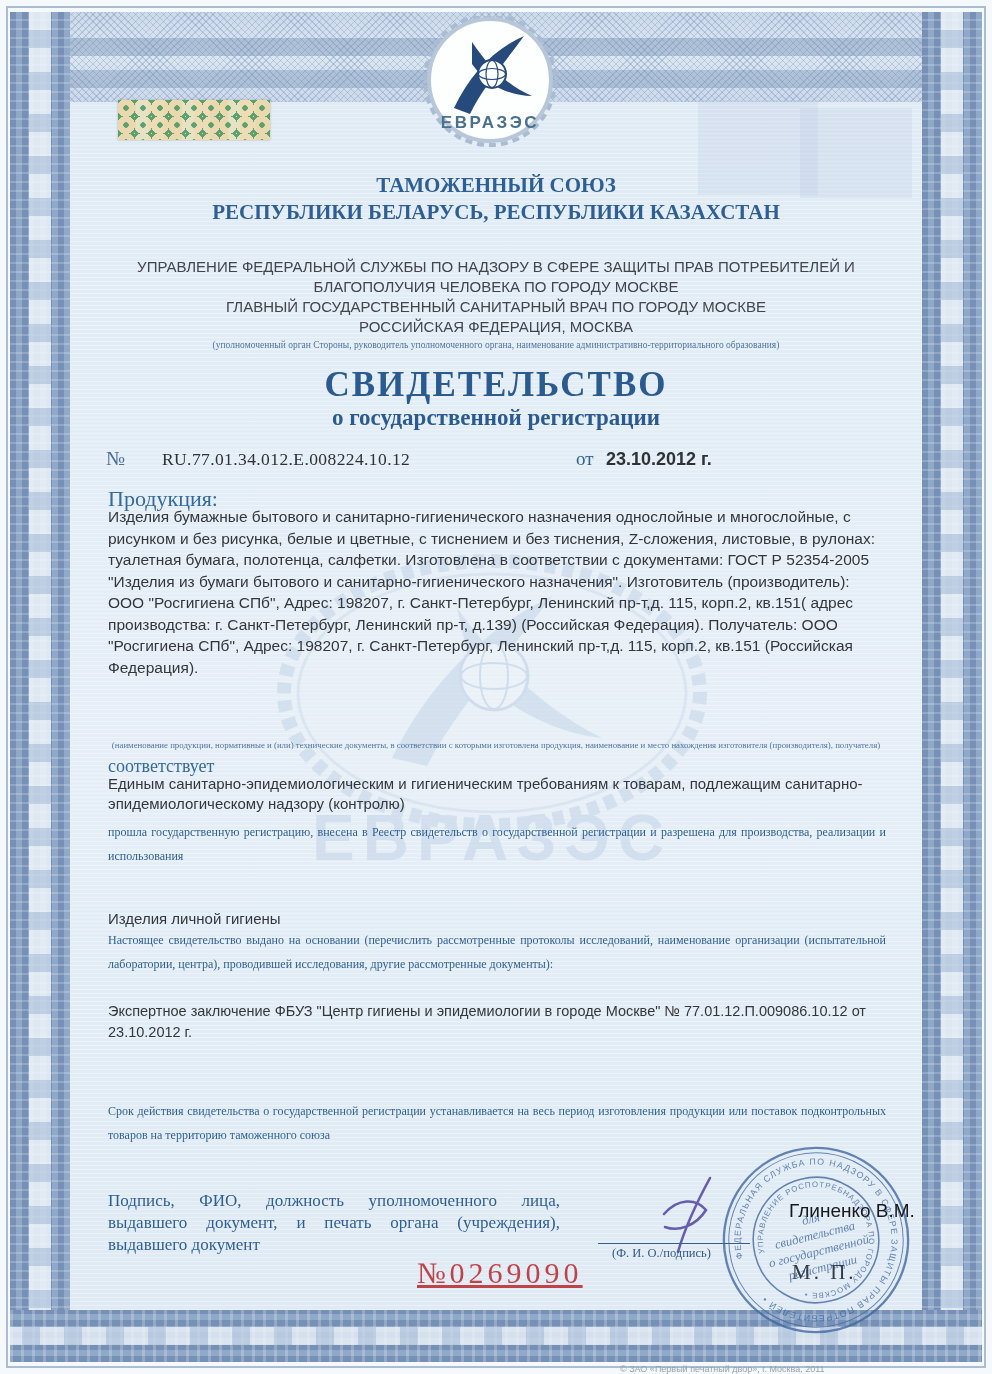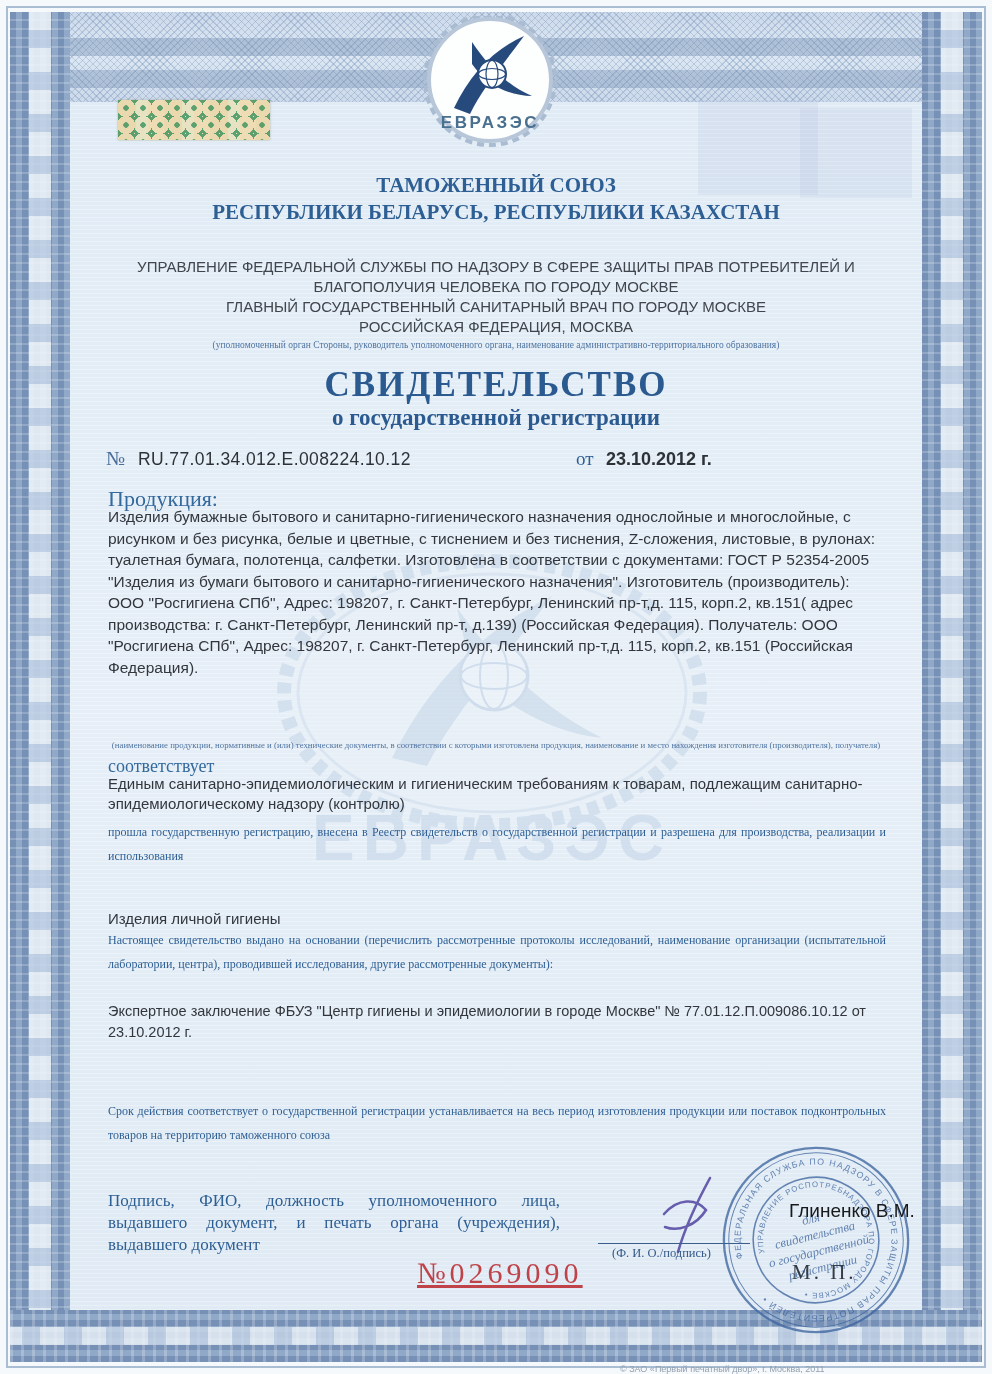--- a/index.html
+++ b/index.html
@@ -36,21 +36,21 @@
   
   .abs{position:absolute;}
   .center{text-align:center;}
   .union{font-weight:bold;font-size:21px;line-height:27px;color:#2e5f94;}
   .authority{font-size:15px;line-height:19.5px;color:#41454c;font-family:"Liberation Sans",sans-serif;}
   .tinynote{font-size:9.5px;color:#4f74a2;}
   .doc-title{font-weight:bold;font-size:35px;letter-spacing:2px;color:#2b5a90;}
   .doc-subtitle{font-weight:bold;font-size:23px;color:#2b5a90;}
   .numrow{font-size:18px;}
   .no-sign{color:#4a6d99;font-size:20px;}
-  .reg-number{color:#2d3237;font-family:Liberation Sans, sans-serif;font-size:17.5px;letter-spacing:.4px;}
+  .reg-number{color:#2d3237;font-family:Liberation Serif, serif;font-size:17.5px;letter-spacing:.4px;margin-left:24px;}
   .ot{color:#2e5f94;font-size:19px;}
   .date{color:#2d3237;font-family:"Liberation Sans",sans-serif;font-weight:bold;font-size:18px;}
   .label-blue{font-size:22px;color:#33699d;}
   .body-sans{font-size:15.5px;line-height:21.5px;color:#33373d;font-family:"Liberation Sans",sans-serif;}
   .para-blue{font-size:12px;line-height:24px;color:#2e5f94;text-align:justify;}
   .sign-block{font-size:17px;line-height:22px;color:#2e5f94;text-align:justify;}
   .serial{color:#c0434a;font-size:30px;letter-spacing:4px;font-family:"Liberation Serif",serif;text-decoration:underline;}
   .signer{color:#17191c;font-family:"Liberation Sans",sans-serif;font-size:19px;}
   .seal-mark{color:#343c47;font-size:21px;letter-spacing:3px;}
   .sig-line{border-top:1.5px solid #3d5f8d;}
@@ -124,21 +124,21 @@
 
   <div class="abs label-blue" style="left:108px;top:756px;font-size:18px;">соответствует</div>
   <div class="abs body-sans" style="left:108px;top:774px;width:778px;font-size:15px;line-height:20px;">Единым санитарно-эпидемиологическим и гигиеническим требованиям к товарам, подлежащим санитарно-эпидемиологическому надзору (контролю)</div>
 
   <div class="abs para-blue" style="left:108px;top:820px;width:778px;line-height:24px;">прошла государственную регистрацию, внесена в Реестр свидетельств о государственной регистрации и разрешена для производства, реализации и использования</div>
   <div class="abs body-sans" style="left:108px;top:908px;font-size:15px;">Изделия личной гигиены</div>
 
   <div class="abs para-blue" style="left:108px;top:928px;width:778px;">Настоящее свидетельство выдано на основании (перечислить рассмотренные протоколы исследований, наименование организации (испытательной лаборатории, центра), проводившей исследования, другие рассмотренные документы):</div>
   <div class="abs body-sans" style="left:108px;top:1001px;width:778px;font-size:14.5px;line-height:20.5px;">Экспертное заключение ФБУЗ "Центр гигиены и эпидемиологии в городе Москве" № 77.01.12.П.009086.10.12 от 23.10.2012 г.</div>
 
-  <div class="abs para-blue" style="left:108px;top:1100px;width:778px;line-height:23.5px;">Срок действия соответствует о государственной регистрации устанавливается на весь период изготовления продукции или поставок подконтрольных товаров на территорию таможенного союза</div>
+  <div class="abs para-blue" style="left:108px;top:1100px;width:778px;line-height:23.5px;">Срок действия свидетельства о государственной регистрации устанавливается на весь период изготовления продукции или поставок подконтрольных товаров на территорию таможенного союза</div>
 
   <div class="abs sign-block" style="left:108px;top:1190px;width:452px;">Подпись, ФИО, должность уполномоченного лица, выдавшего документ, и печать органа (учреждения), выдавшего документ</div>
 
   <svg class="abs" style="left:638px;top:1172px;opacity:.9;" width="100" height="85" viewBox="0 0 100 85">
     <path d="M72,6 C60,28 48,52 40,80 M26,42 C40,26 58,26 68,38 C58,54 40,60 27,55" fill="none" stroke="#5b4ea6" stroke-width="2.6" stroke-linecap="round"></path>
   </svg>
   <div class="abs sig-line" style="left:598px;top:1243px;width:152px;"></div>
   <div class="abs caption" style="left:612px;top:1246px;">(Ф. И. О./подпись)</div>
 
   <div class="abs serial" style="left:417px;top:1256px;">№0269090</div>

